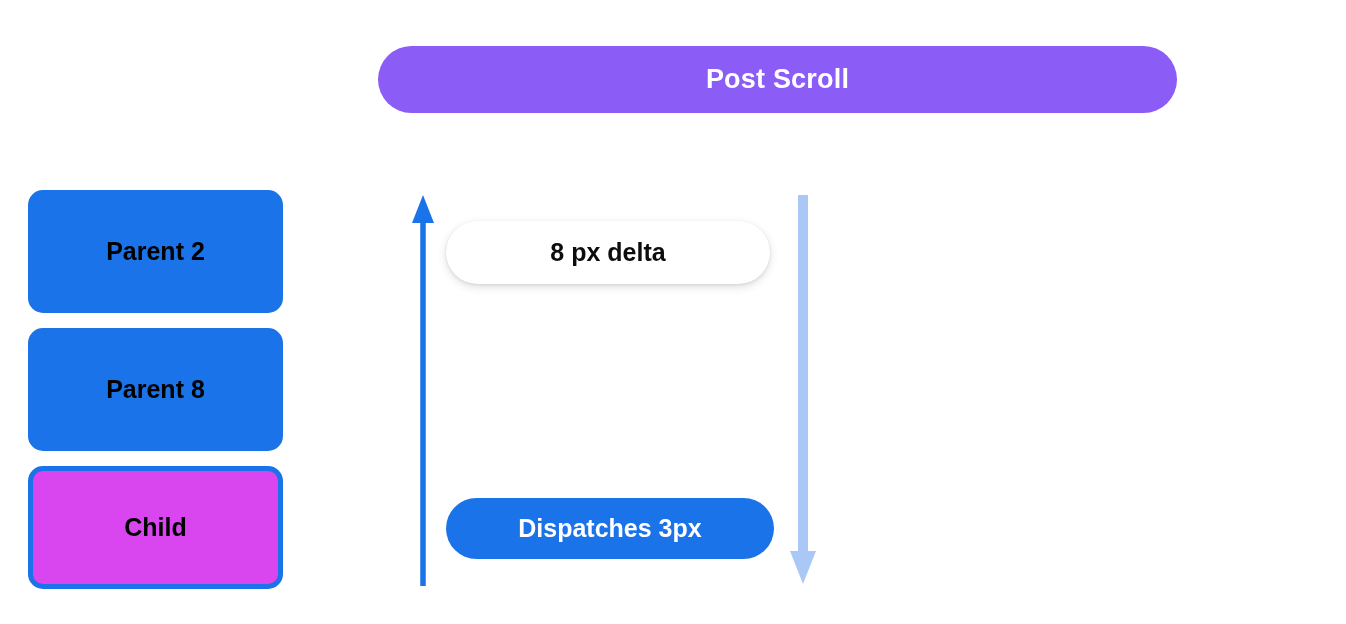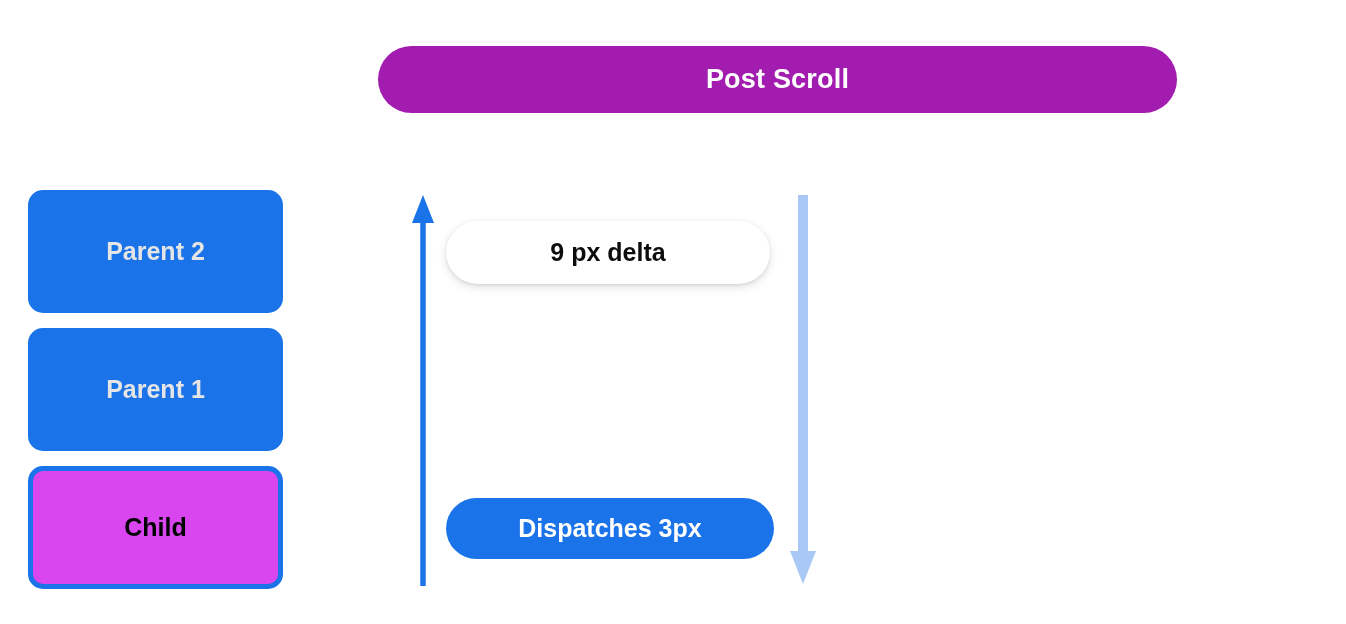--- a/index.html
+++ b/index.html
@@ -21,21 +21,21 @@
     overflow: hidden;
   }
 
   
   .header-bar {
     position: absolute;
     left: 378px;
     top: 46px;
     width: 799px;
     height: 67px;
-    background: #a21caf;
+    background: #8b5cf6;
     border-radius: 34px;
     display: flex;
     align-items: center;
     justify-content: center;
     color: #ffffff;
     font-size: 27px;
     font-weight: bold;
     letter-spacing: 0.2px;
   }
 
@@ -55,21 +55,21 @@
     align-items: center;
     justify-content: center;
     font-size: 25px;
     font-weight: bold;
     box-sizing: border-box;
     margin-bottom: 15px;
   }
 
   .stack-box.filled {
     background: #1a73e8;
-    color: #e5e5e5;
+    color: #000000;
     border: none;
   }
 
   .stack-box.outlined {
     background: #d946ef;
     color: #000000;
     border: 5px solid #1a73e8;
     margin-bottom: 0;
   }
 
@@ -135,38 +135,38 @@
 
   <div class="header-bar">
     <span>Post Scroll</span>
   </div>
 
   <div class="stack">
     <div class="stack-box filled">
       <span>Parent 2</span>
     </div>
     <div class="stack-box filled">
-      <span>Parent 1</span>
+      <span>Parent 8</span>
     </div>
     <div class="stack-box outlined">
       <span>Child</span>
     </div>
   </div>
 
   <svg class="arrow arrow-up" viewBox="0 0 30 394">
     <line x1="15" y1="394" x2="15" y2="28" stroke="#1a73e8" stroke-width="5.5"></line>
     <polygon points="15,3 26,31 4,31" fill="#1a73e8"></polygon>
   </svg>
 
   <svg class="arrow arrow-down" viewBox="0 0 30 394">
     <line x1="15" y1="3" x2="15" y2="366" stroke="#a9c8f5" stroke-width="10"></line>
     <polygon points="15,392 28,359 2,359" fill="#a9c8f5"></polygon>
   </svg>
 
   <div class="pill pill-delta">
-    <span>9 px delta</span>
+    <span>8 px delta</span>
   </div>
 
   <div class="pill pill-dispatch">
     <span>Dispatches 3px</span>
   </div>
 
 </div>
 
 </body></html>

